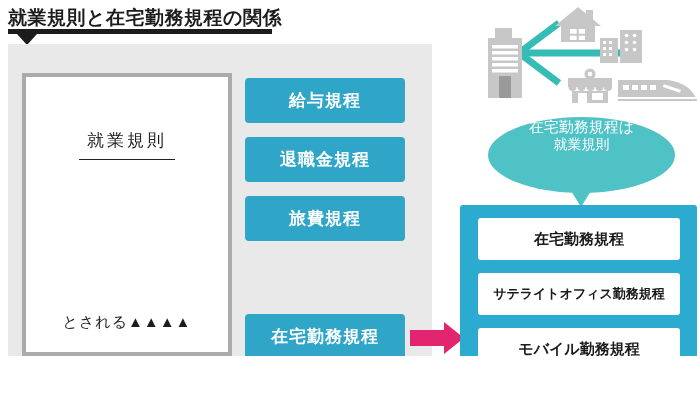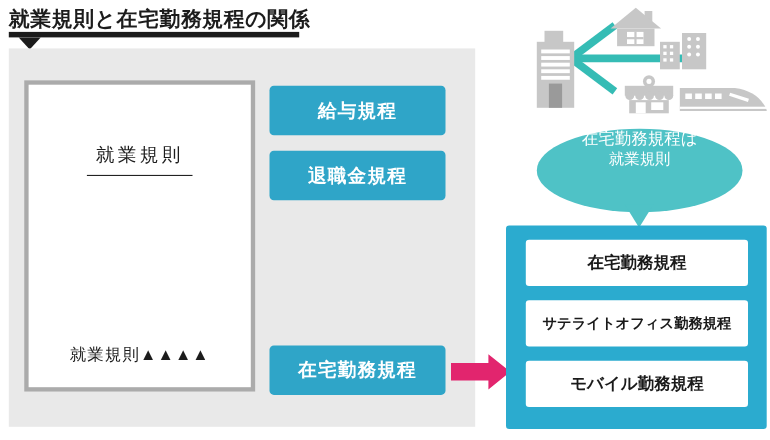--- a/index.html
+++ b/index.html
@@ -1,17 +1,17 @@
 <!DOCTYPE html>
 <html><head>
 <meta charset="utf-8">
 <style>
   html,body{margin:0;padding:0;background:#ffffff;}
   .stage{
-    position:relative;width:700px;height:400px;overflow:hidden;background:#ffffff;
+    position:relative;width:700px;height:356px;overflow:hidden;background:#ffffff;
     font-family:"Liberation Sans","DejaVu Sans",sans-serif;
   }
   
   .page-title{
     position:absolute;left:8px;top:5px;font-size:19px;font-weight:bold;color:#1c1c1c;
     letter-spacing:.5px;white-space:nowrap;
   }
   .title-underline{position:absolute;left:8px;top:29px;width:264px;height:5px;background:#1c1c1c;}
   .title-pointer{
     position:absolute;left:17px;top:34px;width:0;height:0;
@@ -73,26 +73,27 @@
 
   <div class="page-title">就業規則と在宅勤務規程の関係</div>
   <div class="title-underline"></div>
   <div class="title-pointer"></div>
 
   <div class="panel">
     <div class="doc">
       <div class="doc-title-wrap">
         <span class="doc-title">就業規則</span>
       </div>
-      <div class="doc-company">就業規則▲▲▲▲</div>
+      <div class="doc-company">とされる▲▲▲▲</div>
     </div>
   </div>
 
   <div class="reg-btn b2">退職金規程</div>
   <div class="reg-btn b1">給与規程</div>
+  <div class="reg-btn b3">旅費規程</div>
   <div class="reg-btn b5">在宅勤務規程</div>
 
   <svg class="pink-arrow" width="58" height="40" viewBox="0 0 58 40">
     <polygon points="2,12 36,12 36,4 56,20 36,36 36,28 2,28" fill="#E2256E"></polygon>
   </svg>
 
   <svg class="illustration" width="242" height="102" viewBox="0 0 242 102">
 
     <g stroke="#35BCB5" stroke-width="7" stroke-linecap="butt">
       <line x1="61" y1="49" x2="101" y2="19"></line>

